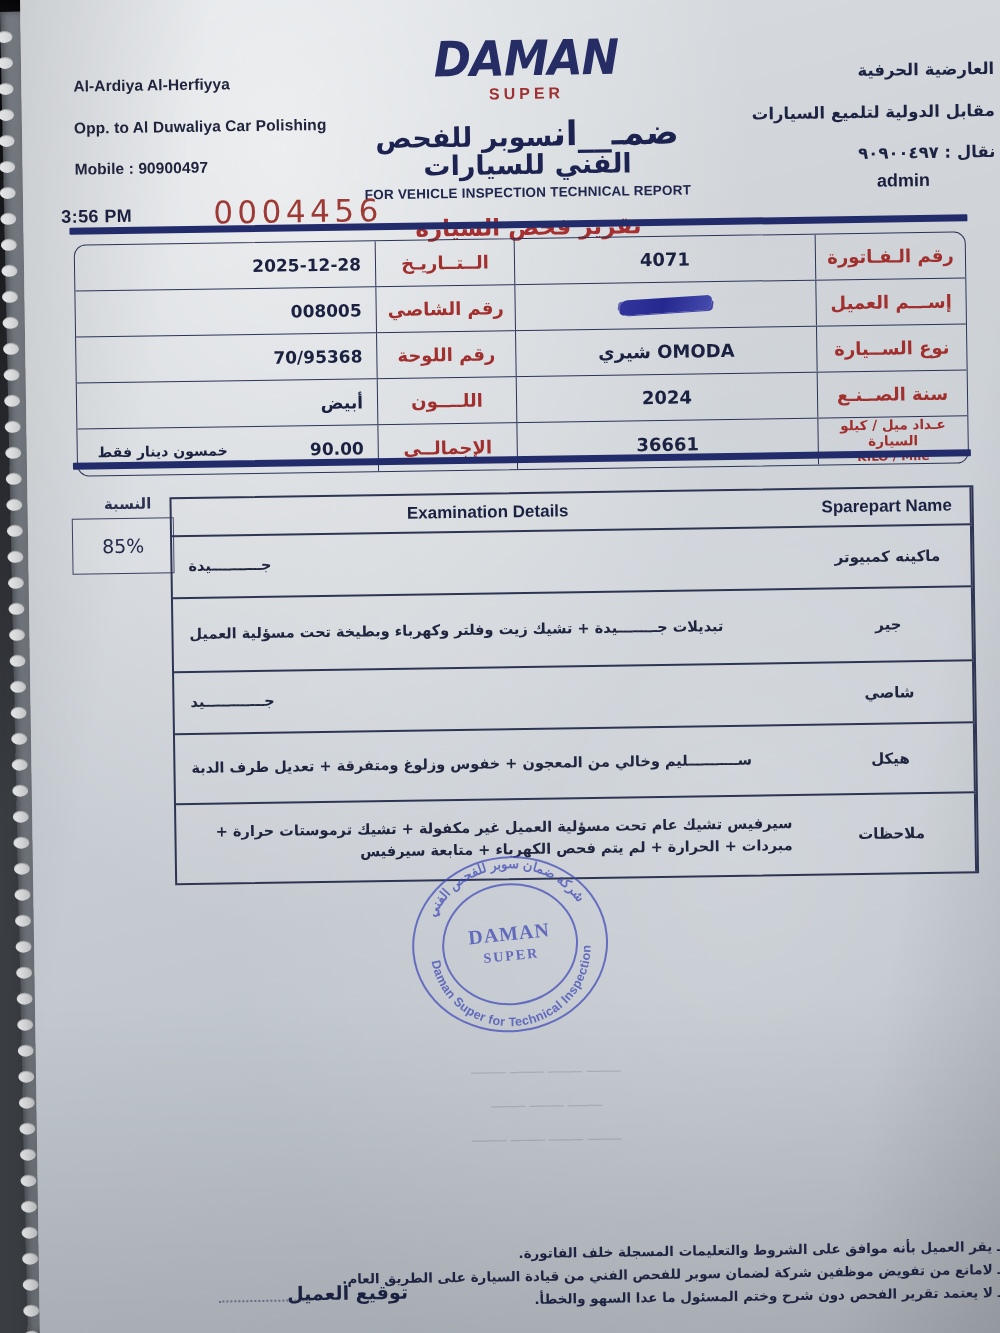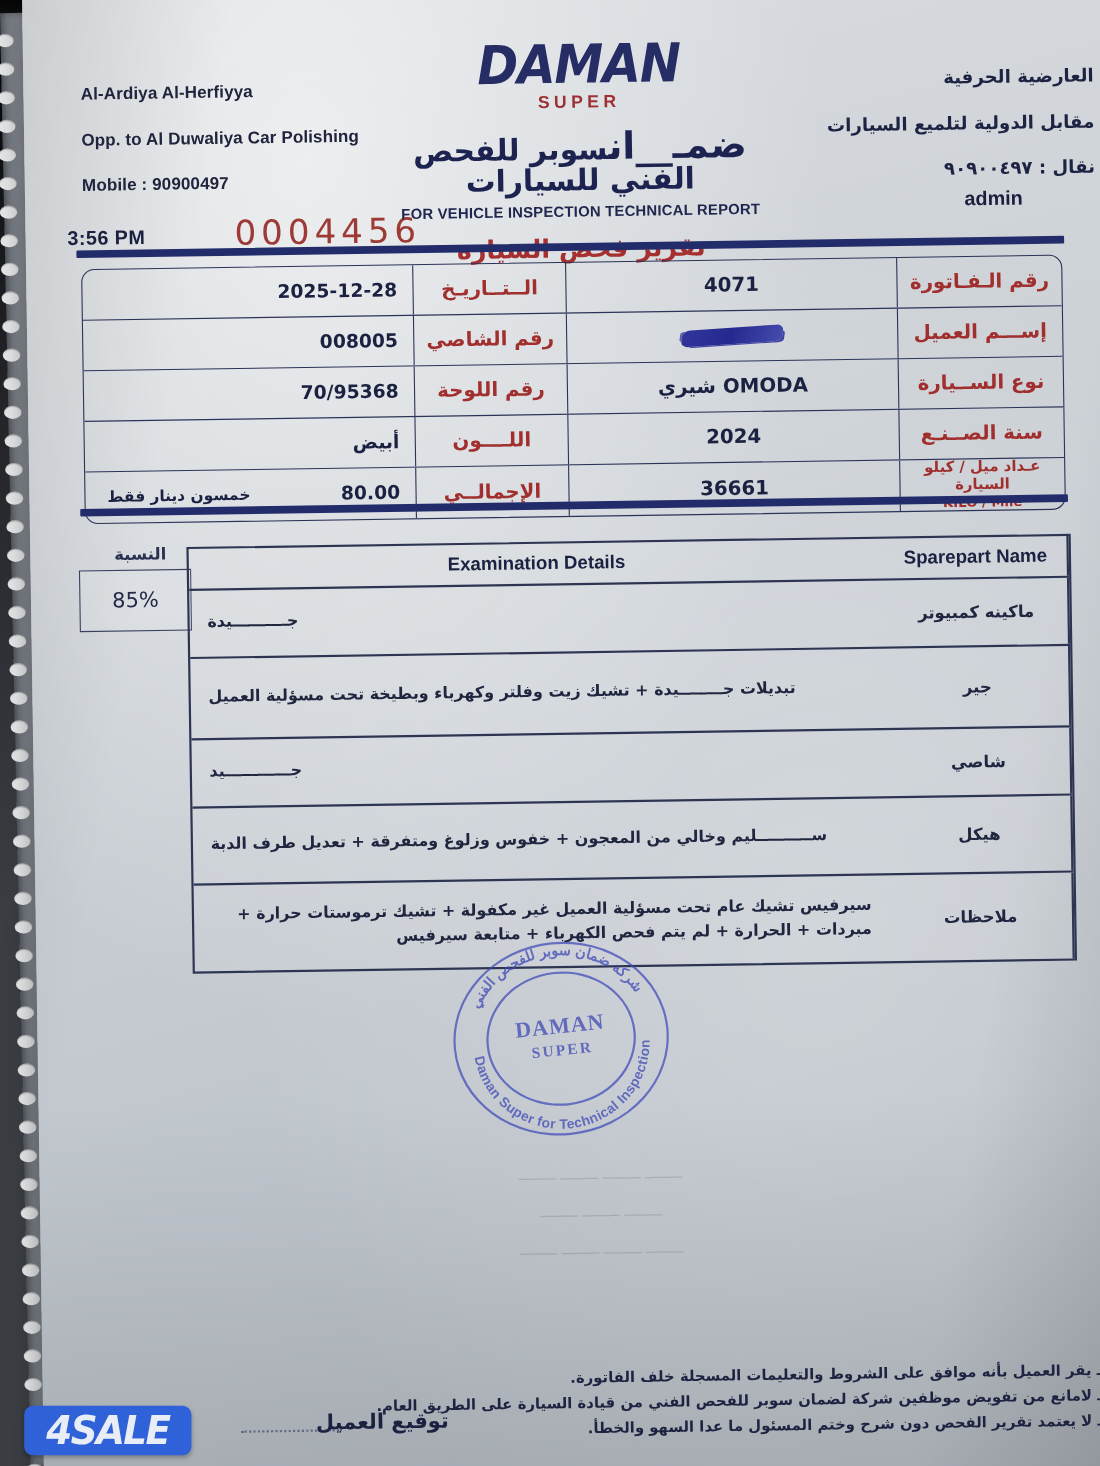--- a/index.html
+++ b/index.html
@@ -464,21 +464,21 @@
       <div class="info-row">
         <div class="cell c-val-l">أبيض</div>
         <div class="cell c-lbl-l">اللــــون</div>
         <div class="cell c-val-r">2024</div>
         <div class="cell c-lbl-r">سنة الصــنـع</div>
       </div>
 
       <div class="info-row">
         <div class="cell c-val-l">
           <span class="amount-words">خمسون دينار فقط</span>
-          <span>80.00</span>
+          <span>90.00</span>
         </div>
         <div class="cell c-lbl-l">الإجمالــي</div>
         <div class="cell c-val-r">36661</div>
         <div class="cell c-lbl-r small">
           <span>عـداد ميل / كيلو السيارة</span>
           <span>KILO / Mile</span>
         </div>
       </div>
 
     </div>
@@ -550,17 +550,14 @@
     <div class="terms">
       <div>ـ يقر العميل بأنه موافق على الشروط والتعليمات المسجلة خلف الفاتورة.</div>
       <div>ـ لامانع من تفويض موظفين شركة لضمان سوبر للفحص الفني من قيادة السيارة على الطريق العام.</div>
       <div>ـ لا يعتمد تقرير الفحص دون شرح وختم المسئول ما عدا السهو والخطأ.</div>
     </div>
     <div class="sign">توقيع العميل</div>
     <div class="sign-line"></div>
 
   </div>
 
-  <div class="wm">
-    <span>4SALE</span>
-  </div>
 
 </div>
 
 </body></html>

